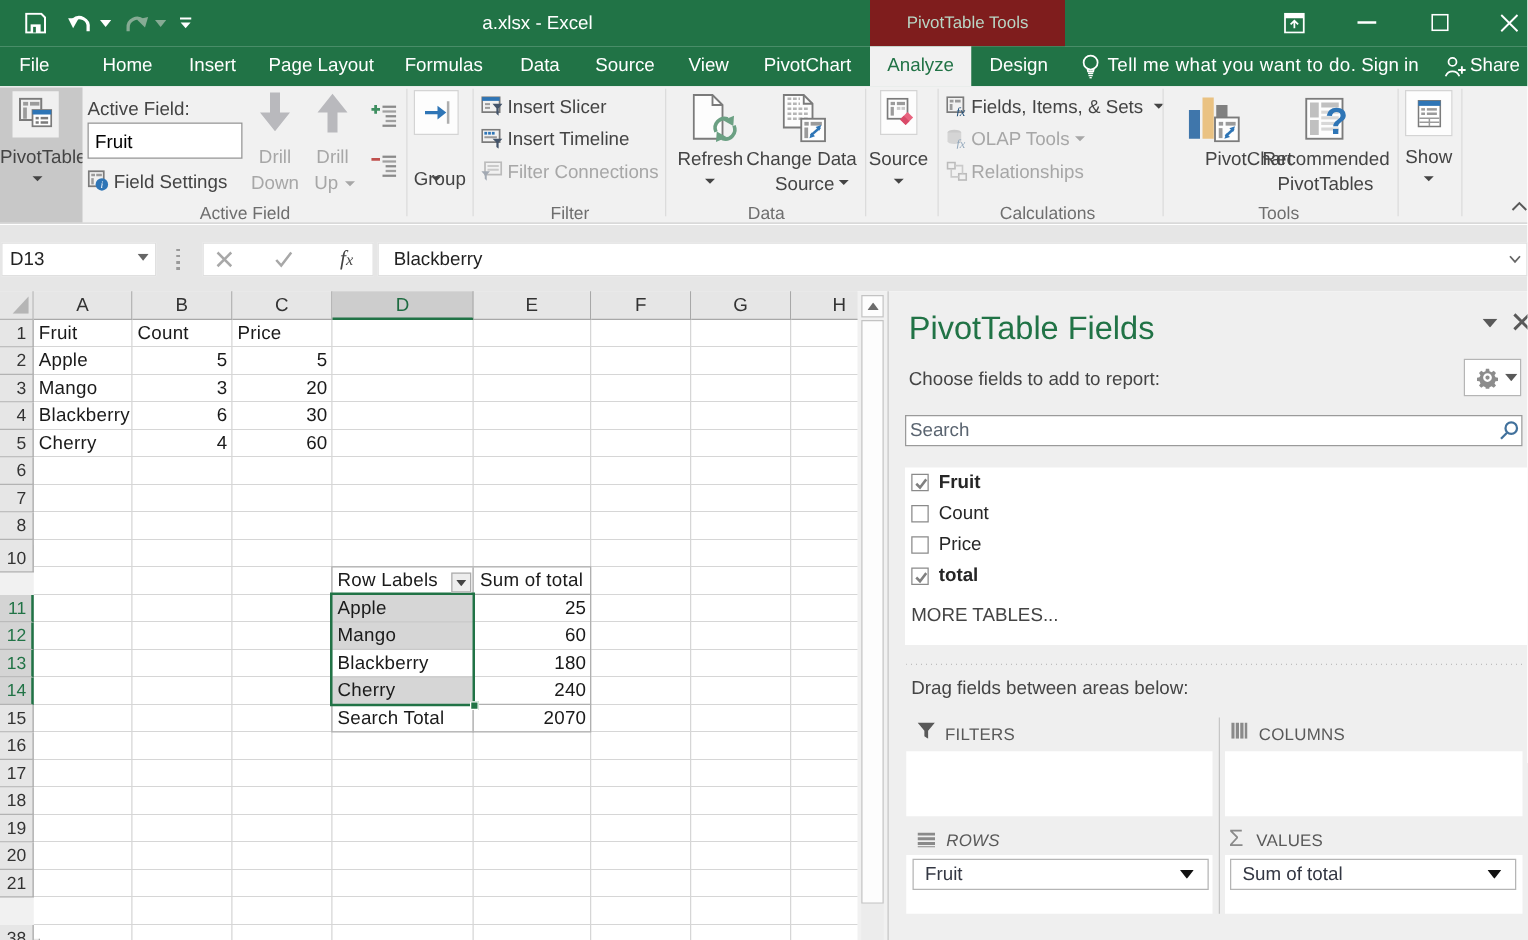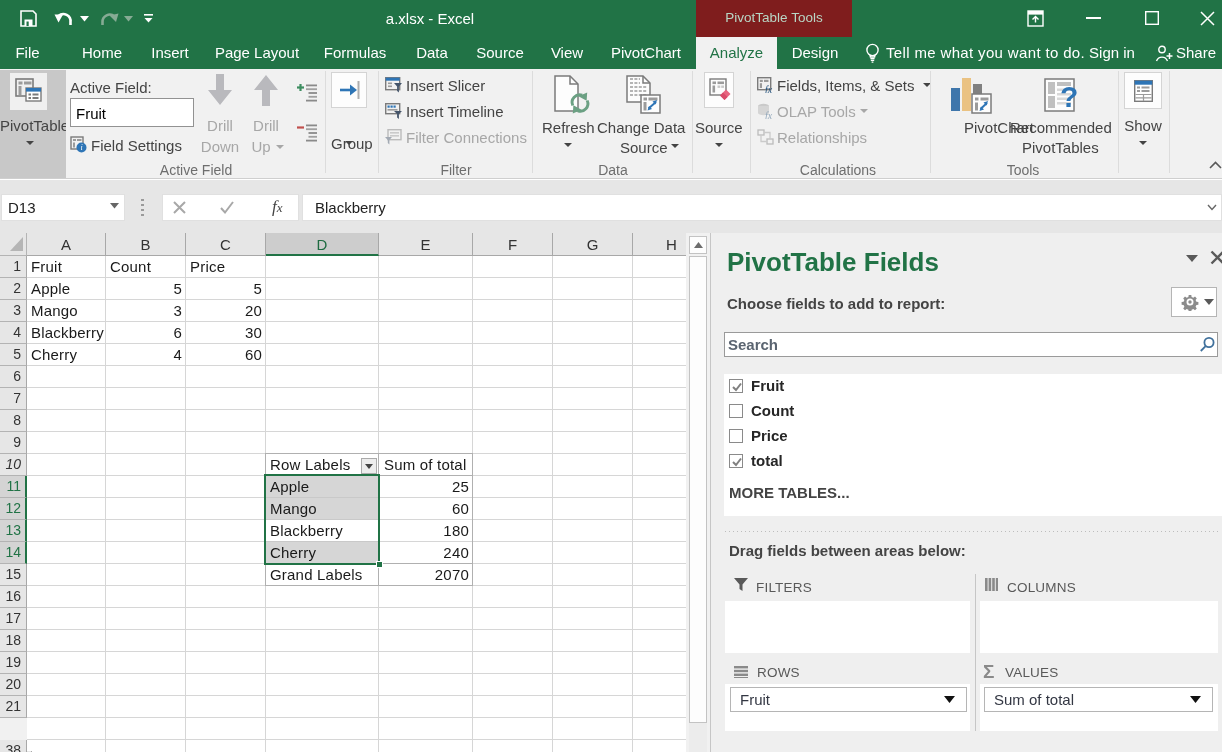--- a/index.html
+++ b/index.html
@@ -36,21 +36,21 @@
 
 #gridwrap { left:0; top:233px; width:711px; height:519px; background:#f1f1f1; }
 .chead { position:absolute; top:233px; height:23px; background:#e6e6e6; border-right:1px solid #a8a8a8; border-bottom:1px solid #a8a8a8; color:#333; font-size:15px; text-align:center; line-height:23px; }
 .rhead { position:absolute; left:0; width:27px; height:22px; background:#e6e6e6; border-right:1px solid #a8a8a8; border-bottom:1px solid #b3b3b3; color:#333; font-size:14px; text-align:right; padding-right:5px; line-height:21px; }
 .rhead.sel { background:#d4d4d4; color:#217346; border-right:2px solid #217346; padding-right:4px; }
 .cell { position:absolute; font-size:15px; color:#1a1a1a; line-height:22px; height:22px; letter-spacing:0.2px; }
 .num { text-align:right; }
 
 
 #panel { left:711px; top:233px; width:511px; height:519px; background:#efefef; }
-.ptx { position:absolute; white-space:nowrap;font-weight:bold; }
+.ptx { position:absolute; white-space:nowrap; }
 .cb { position:absolute; width:14px; height:14px; background:#fff; border:1px solid #8a8a8a; }
 .cb svg { left:0; top:0; }
 .fb { font-size:15px; font-weight:bold; color:#262626; line-height:14px; }
 .fn { font-size:15px; color:#262626; line-height:14px; }
 .zlabel { position:absolute; font-size:13.5px; color:#595959; letter-spacing:0.2px; }
 .chip { position:absolute; height:25px; background:#fff; border:1px solid #b5b5b5; font-size:15px; color:#333743; line-height:23px; }
 </style>
 </head>
 <body>
 
@@ -391,21 +391,21 @@
 
 <div class="rhead" style="top:256px;">1</div>
 <div class="rhead" style="top:278px;">2</div>
 <div class="rhead" style="top:300px;">3</div>
 <div class="rhead" style="top:322px;">4</div>
 <div class="rhead" style="top:344px;">5</div>
 <div class="rhead" style="top:366px;">6</div>
 <div class="rhead" style="top:388px;">7</div>
 <div class="rhead" style="top:410px;">8</div>
 <div class="rhead" style="top:432px;">9</div>
-<div class="rhead" style="top:454px;font-style:italic;">10</div>
+<div class="rhead" style="top:436px;">10</div>
 <div class="rhead sel" style="top:476px;">11</div>
 <div class="rhead sel" style="top:498px;">12</div>
 <div class="rhead sel" style="top:520px;">13</div>
 <div class="rhead sel" style="top:542px;">14</div>
 <div class="rhead" style="top:564px;">15</div>
 <div class="rhead" style="top:586px;">16</div>
 <div class="rhead" style="top:608px;">17</div>
 <div class="rhead" style="top:630px;">18</div>
 <div class="rhead" style="top:652px;">19</div>
 <div class="rhead" style="top:674px;">20</div>
@@ -450,21 +450,21 @@
   </svg>
 <div class="cell" style="left:384px;top:454px;">Sum of total</div>
 <div class="cell" style="left:270px;top:476px;">Apple</div>
 <div class="cell num" style="left:379px;top:476px;width:90px;">25</div>
 <div class="cell" style="left:270px;top:498px;">Mango</div>
 <div class="cell num" style="left:379px;top:498px;width:90px;">60</div>
 <div class="cell" style="left:270px;top:520px;">Blackberry</div>
 <div class="cell num" style="left:379px;top:520px;width:90px;">180</div>
 <div class="cell" style="left:270px;top:542px;">Cherry</div>
 <div class="cell num" style="left:379px;top:542px;width:90px;">240</div>
-<div class="cell" style="left:270px;top:564px;">Grand Labels</div>
+<div class="cell" style="left:270px;top:564px;">Search Total</div>
 <div class="cell num" style="left:379px;top:564px;width:90px;">2070</div>
 
 <div class="abs" style="left:689px;top:236px;width:18px;height:18px;background:#fdfdfd;border:1px solid #c3c3c3;"></div>
 <svg style="left:694px;top:242px;" width="9" height="6">
     <polygon points="4.5,0 9,6 0,6" fill="#6c6c6c"></polygon>
   </svg>
 <div class="abs" style="left:689px;top:256px;width:18px;height:467px;background:#fdfdfd;border:1px solid #c3c3c3;"></div>
 <div class="abs" style="left:689px;top:723px;width:18px;height:29px;background:#ececec;"></div>
 
 <div class="abs" id="panel"></div>
@@ -527,21 +527,21 @@
 <div class="zlabel" style="left:1007px;top:580px;">COLUMNS</div>
 <div class="abs" style="left:725px;top:601px;width:245px;height:52px;background:#fff;"></div>
 <div class="abs" style="left:980px;top:601px;width:238px;height:52px;background:#fff;"></div>
 <div class="abs" style="left:975px;top:574px;width:1px;height:157px;background:#c6c6c6;"></div>
 <svg style="left:734px;top:666px;" width="14" height="12">
     <rect x="0" y="0" width="14" height="2.4" fill="#8a8a8a"></rect>
     <rect x="0" y="3.8" width="14" height="2.4" fill="#8a8a8a"></rect>
     <rect x="0" y="7.6" width="14" height="2.4" fill="#8a8a8a"></rect>
     <rect x="0" y="11" width="14" height="1" fill="#8a8a8a"></rect>
   </svg>
-<div class="zlabel" style="left:757px;top:665px;">ROWS</div>
+<div class="zlabel" style="left:757px;top:665px;font-style:italic;">ROWS</div>
 <div class="ptx" style="left:983px;top:661px;font-size:19px;color:#8a8a8a;">Σ</div>
 <div class="zlabel" style="left:1005px;top:665px;">VALUES</div>
 <div class="abs" style="left:725px;top:684px;width:245px;height:47px;background:#fff;"></div>
 <div class="abs" style="left:980px;top:684px;width:238px;height:47px;background:#fff;"></div>
 <div class="chip" style="left:730px;top:687px;width:237px;"><span style="margin-left:9px;">Fruit</span></div>
 <svg style="left:944px;top:696px;" width="11" height="7">
     <polygon points="0,0 11,0 5.5,7" fill="#111"></polygon>
   </svg>
 <div class="chip" style="left:984px;top:687px;width:229px;"><span style="margin-left:9px;">Sum of total</span></div>
 <svg style="left:1190px;top:696px;" width="11" height="7">

